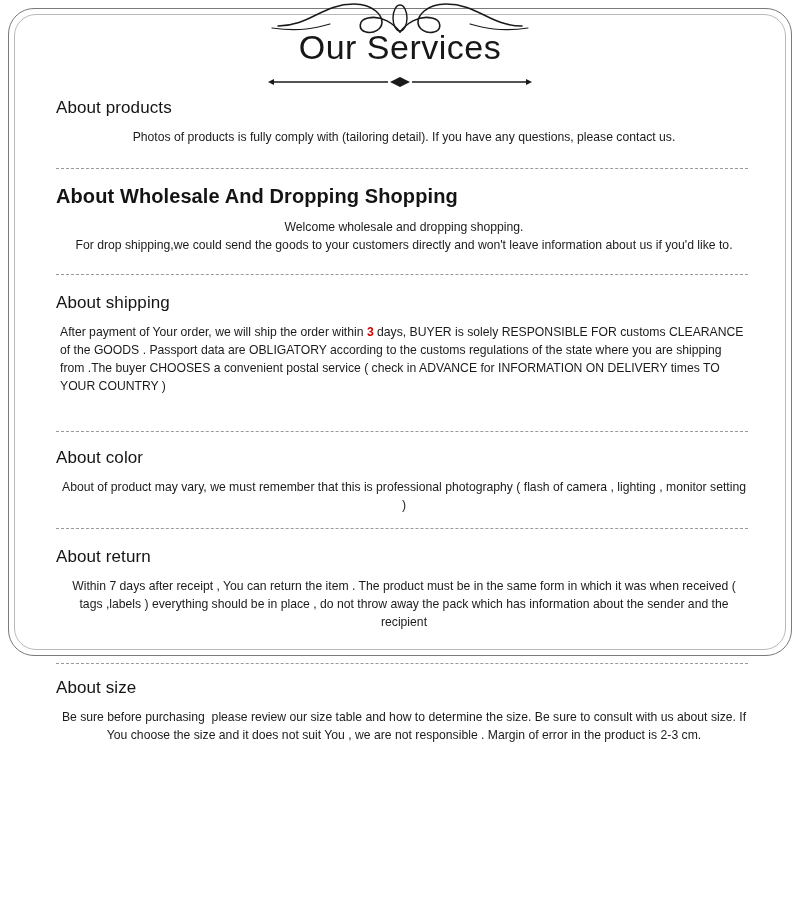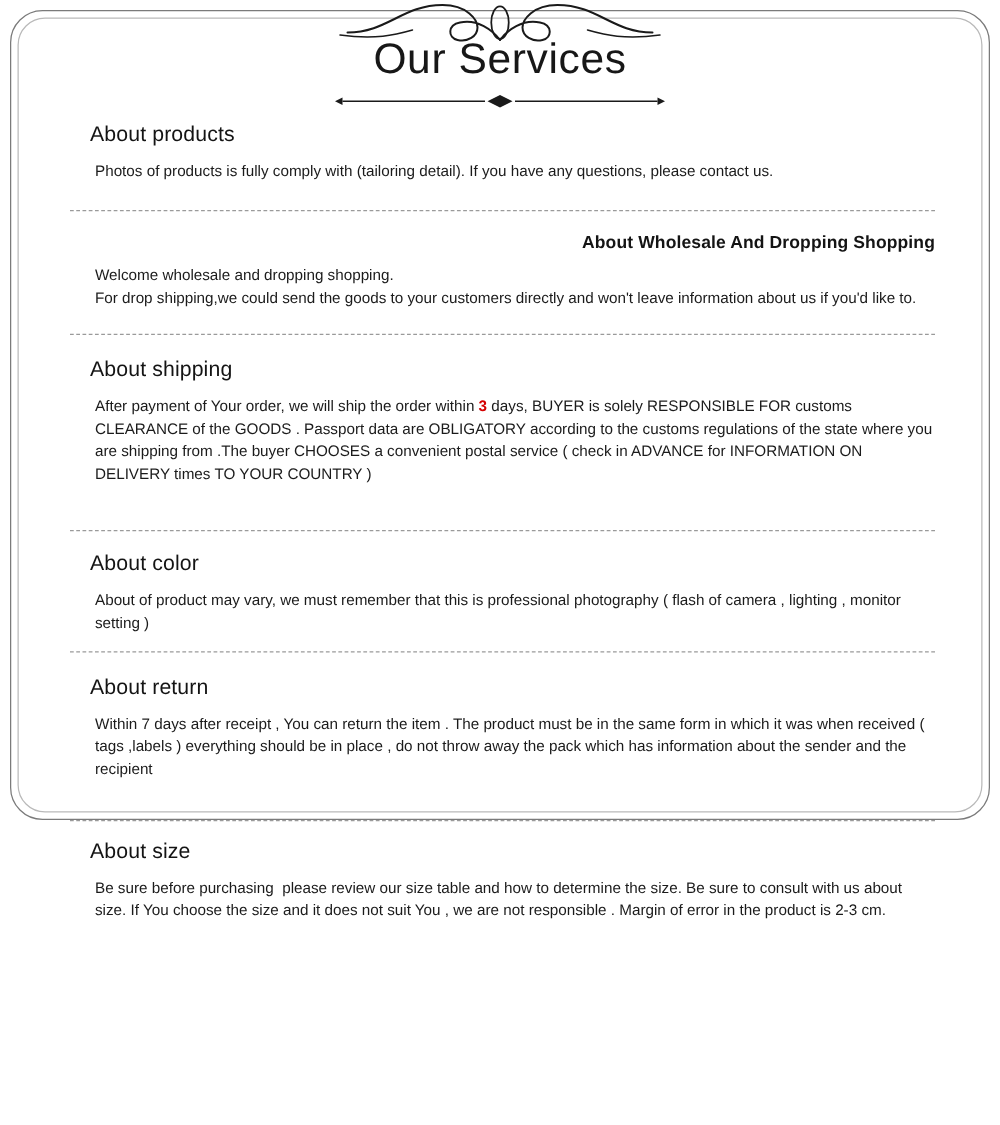--- a/index.html
+++ b/index.html
@@ -86,48 +86,48 @@
 
   .section-heading {
     font-size: 17px;
     font-weight: 400;
     color: #141414;
     margin: 0 0 10px 0;
     letter-spacing: 0.1px;
   }
   .section-heading.bold {
     font-weight: 700;
-    font-size: 14px;
-    text-align: right;
+    font-size: 20px;
   }
 
   .section-body {
     font-size: 12.2px;
     line-height: 18px;
     color: #1b1b1b;
     margin: 0;
   }
   .section-body .line {
     display: block;
     white-space: pre-wrap;
+    text-align: center;
   }
   .hl {
     color: #d40000;
     font-weight: 700;
   }
 
   .divider {
     border: 0;
     border-top: 1px dashed #9a9a9a;
     margin: 0;
     height: 0;
   }
 
   
-  .sec { position: relative; margin-left: 16px; }
+  .sec { position: relative; }
   .sec-products { padding-top: 6px; }
   .sp-1 { height: 22px; }
   .sp-2 { height: 16px; }
   .sp-3 { height: 20px; }
   .sp-4 { height: 18px; }
   .sp-5 { height: 14px; }
   .sp-7 { height: 16px; }
   .sp-9 { height: 14px; }
   .sp-10 { height: 18px; }
   .sp-11 { height: 18px; }

